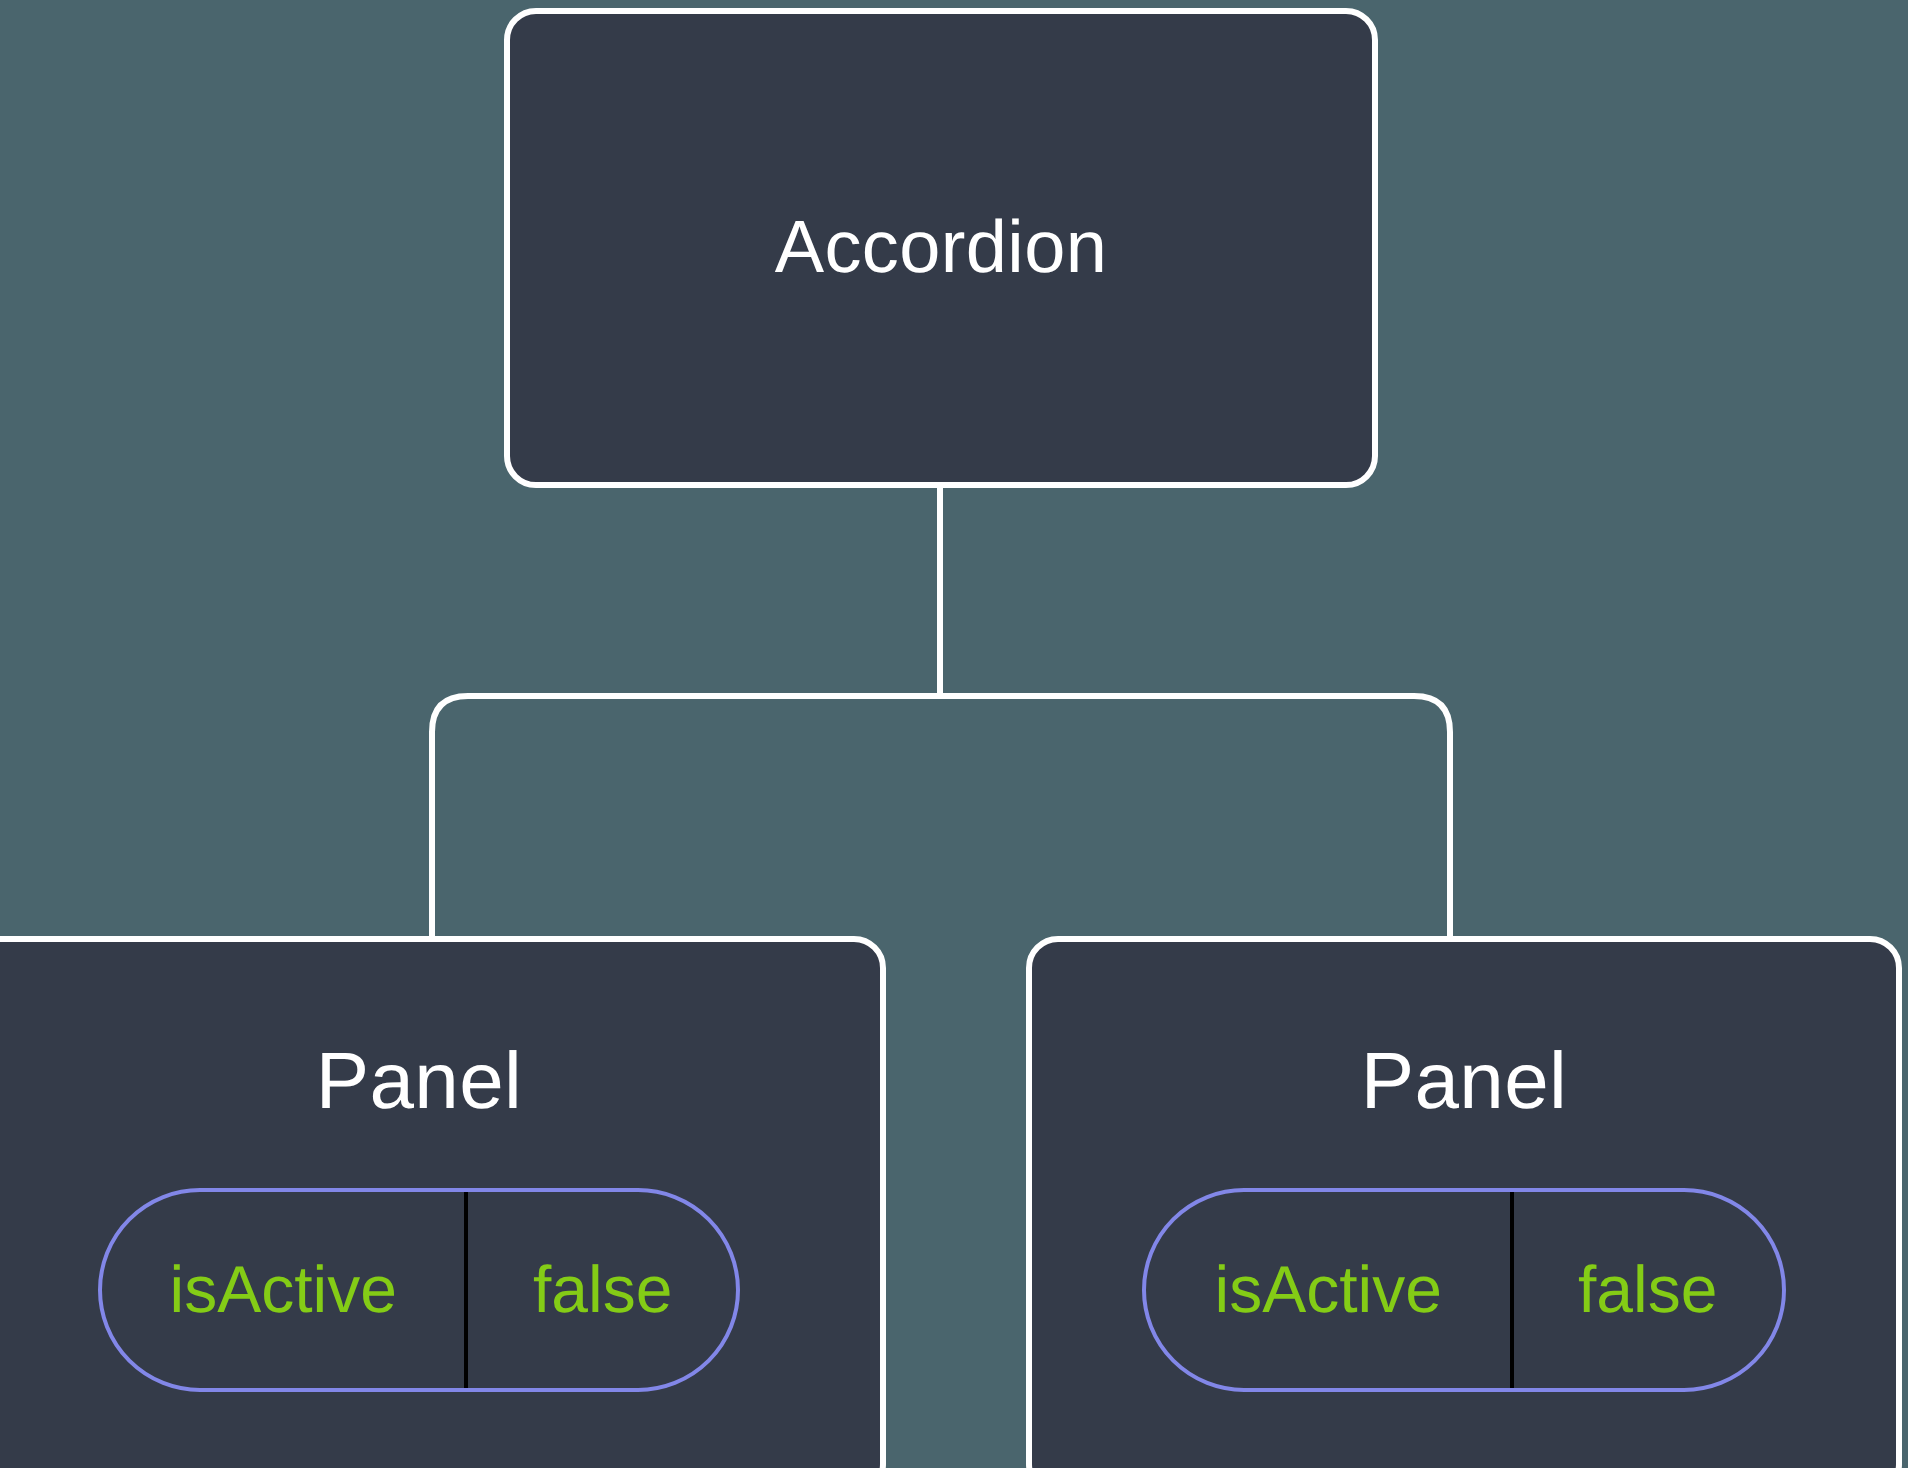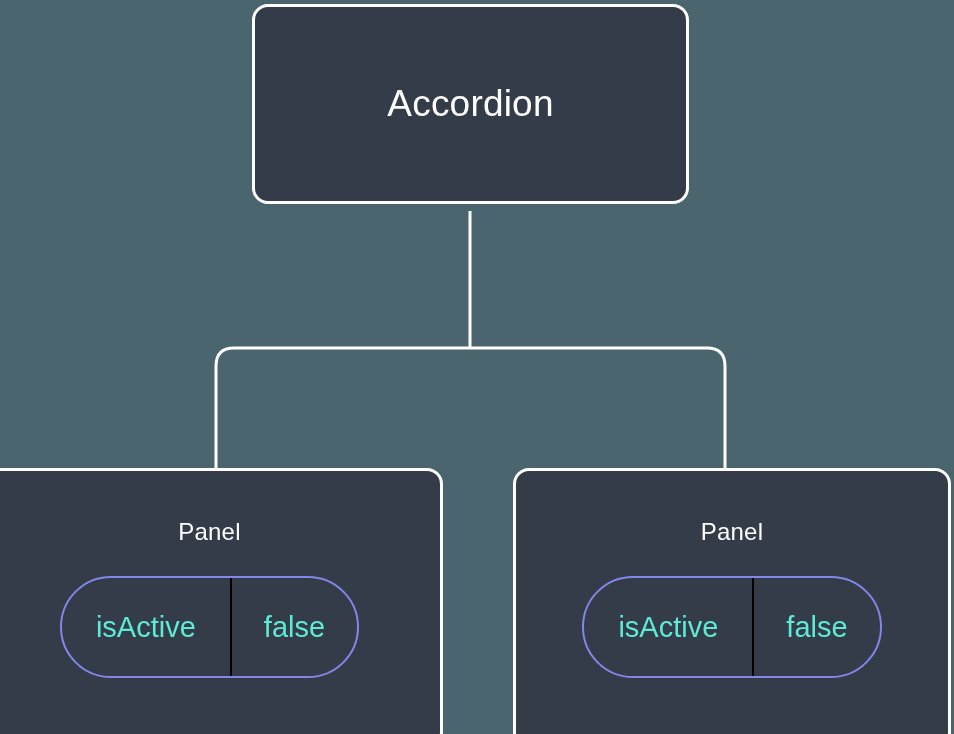--- a/index.html
+++ b/index.html
@@ -42,42 +42,42 @@
     border-radius: 16px;
     display: flex;
     flex-direction: column;
     align-items: center;
   }
 
   .node-root {
     left: 252px;
     top: 4px;
     width: 437px;
-    height: 200px;
+    height: 240px;
     justify-content: center;
   }
 
   .node-title {
     color: #ffffff;
     font-size: 37px;
     font-weight: 400;
     letter-spacing: 0.2px;
     line-height: 1.1;
     white-space: nowrap;
   }
 
   .node-child {
     top: 468px;
     height: 280px;           
     justify-content: flex-start;
     padding-top: 48px;
   }
 
   .node-child .node-title {
-    font-size: 24px;
+    font-size: 40px;
   }
 
   .node-child-left {
     left: -24px;             
     width: 467px;
   }
 
   .node-child-right {
     left: 513px;
     width: 438px;
@@ -93,22 +93,22 @@
     display: flex;
     align-items: stretch;
     background: transparent;
   }
 
   .pill-key,
   .pill-value {
     display: flex;
     align-items: center;
     justify-content: center;
-    color: #5eead4;
-    font-size: 29px;
+    color: #84cc16;
+    font-size: 33px;
     font-weight: 400;
     white-space: nowrap;
   }
 
   .pill-key {
     padding: 0 34px;
   }
 
   .pill-value {
     padding: 0 32px;

